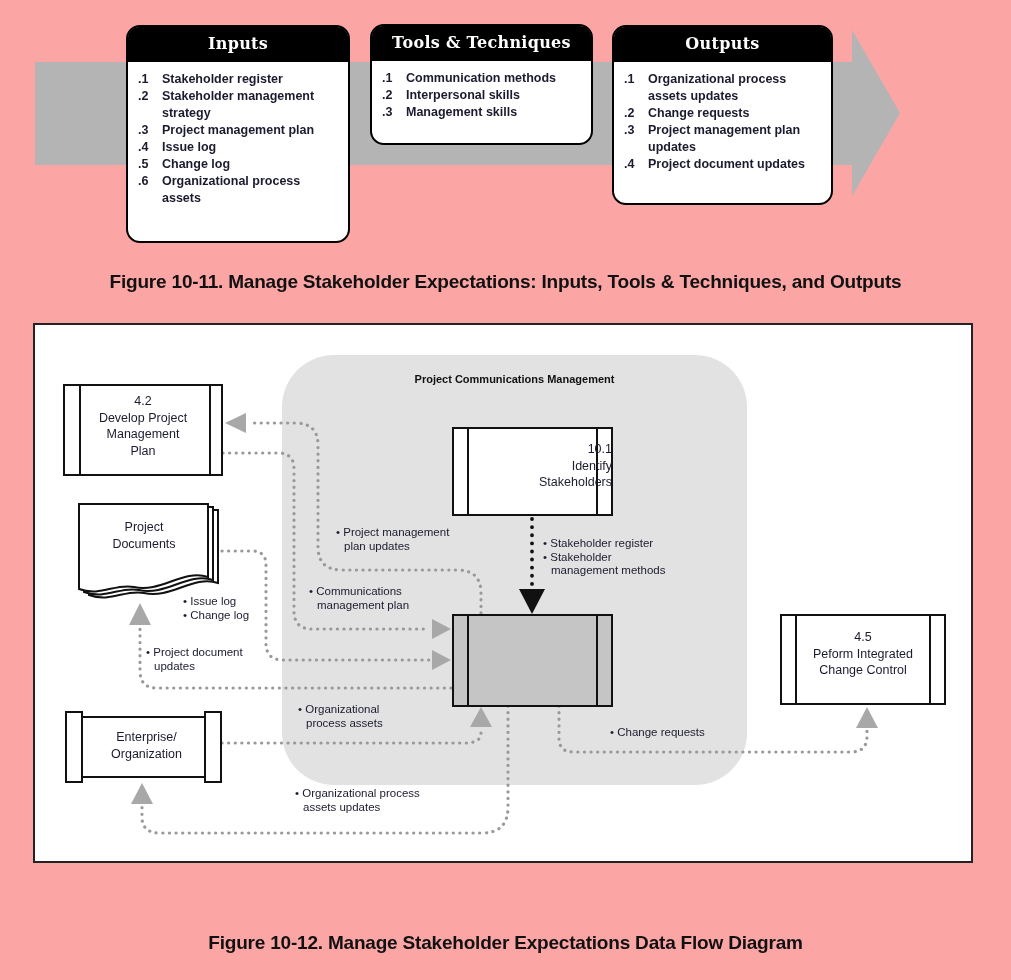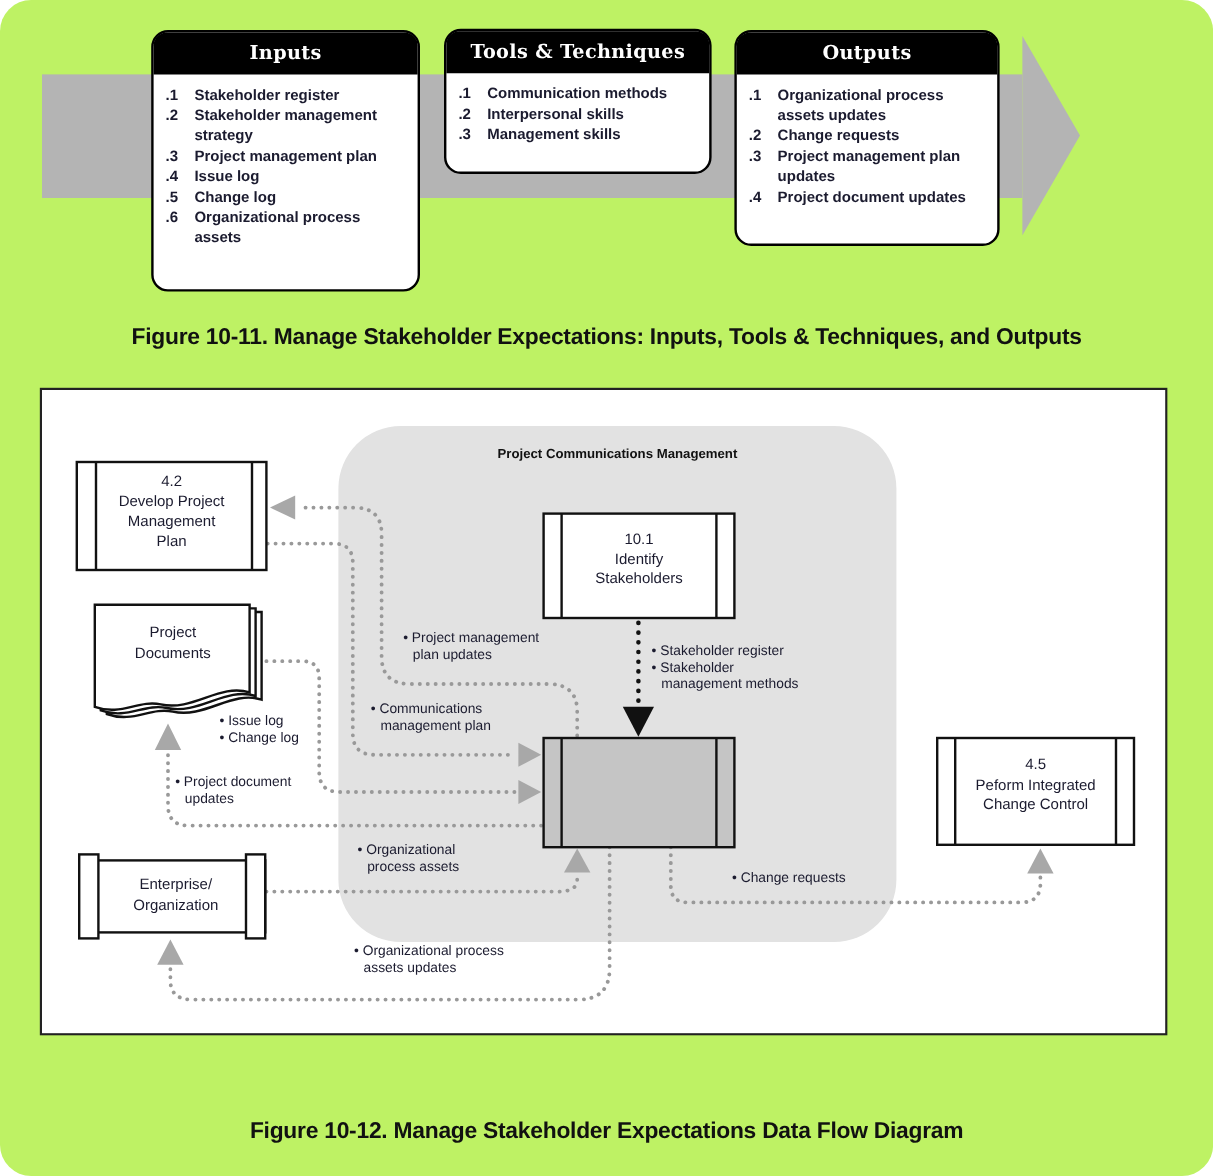--- a/index.html
+++ b/index.html
@@ -1,17 +1,17 @@
 <!DOCTYPE html>
 <html><head>
 <meta charset="utf-8">
 <style>
   html,body{margin:0;padding:0;background:#fff;}
-  .page{position:relative;width:1011px;height:980px;background:#bef264;overflow:hidden;
-        font-family:"Liberation Sans",sans-serif;color:#15152b;border-radius:26px;}
+  .page{position:relative;width:1011px;height:980px;background:#fca5a5;overflow:hidden;
+        font-family:"Liberation Sans",sans-serif;color:#15152b;}
   
   .band{position:absolute;left:35px;top:62px;width:817px;height:103px;background:#b4b4b4;}
   .band-head{position:absolute;left:852px;top:30px;width:0;height:0;
              border-left:48px solid #b4b4b4;border-top:83px solid transparent;border-bottom:83px solid transparent;}
   .itto-box{position:absolute;background:#fff;border:2px solid #000;border-radius:14px;box-sizing:border-box;}
   .itto-header{background:#000;color:#fff;text-align:center;height:35px;line-height:34px;
                border-radius:11px 11px 0 0;font-family:"DejaVu Serif",serif;font-weight:bold;font-size:16px;letter-spacing:.3px;}
   .itto-list{padding:9px 6px 6px 10px;font-size:12.5px;font-weight:bold;line-height:17px;color:#1b1b2f;}
   .itto-item{display:flex;}
   .itto-item .num{width:17px;flex:0 0 17px;margin-right:7px;text-align:left;}
@@ -174,21 +174,21 @@
     </svg>
 
     <div class="region-title" style="left:249px;top:50px;width:465px;">Project Communications Management</div>
 
     <div class="dfd-text" style="left:31px;top:70px;width:158px;">
       <div>4.2</div>
       <div>Develop Project</div>
       <div>Management</div>
       <div>Plan</div>
     </div>
-    <div class="dfd-text" style="left:420px;top:118px;width:159px;">
+    <div class="dfd-text" style="left:420px;top:118px;width:159px;text-align:right;">
       <div>10.1</div>
       <div>Identify</div>
       <div>Stakeholders</div>
     </div>
     <div class="dfd-text" style="left:748px;top:306px;width:164px;">
       <div>4.5</div>
       <div>Peform Integrated</div>
       <div>Change Control</div>
     </div>
     <div class="dfd-text" style="left:46px;top:196px;width:130px;">

